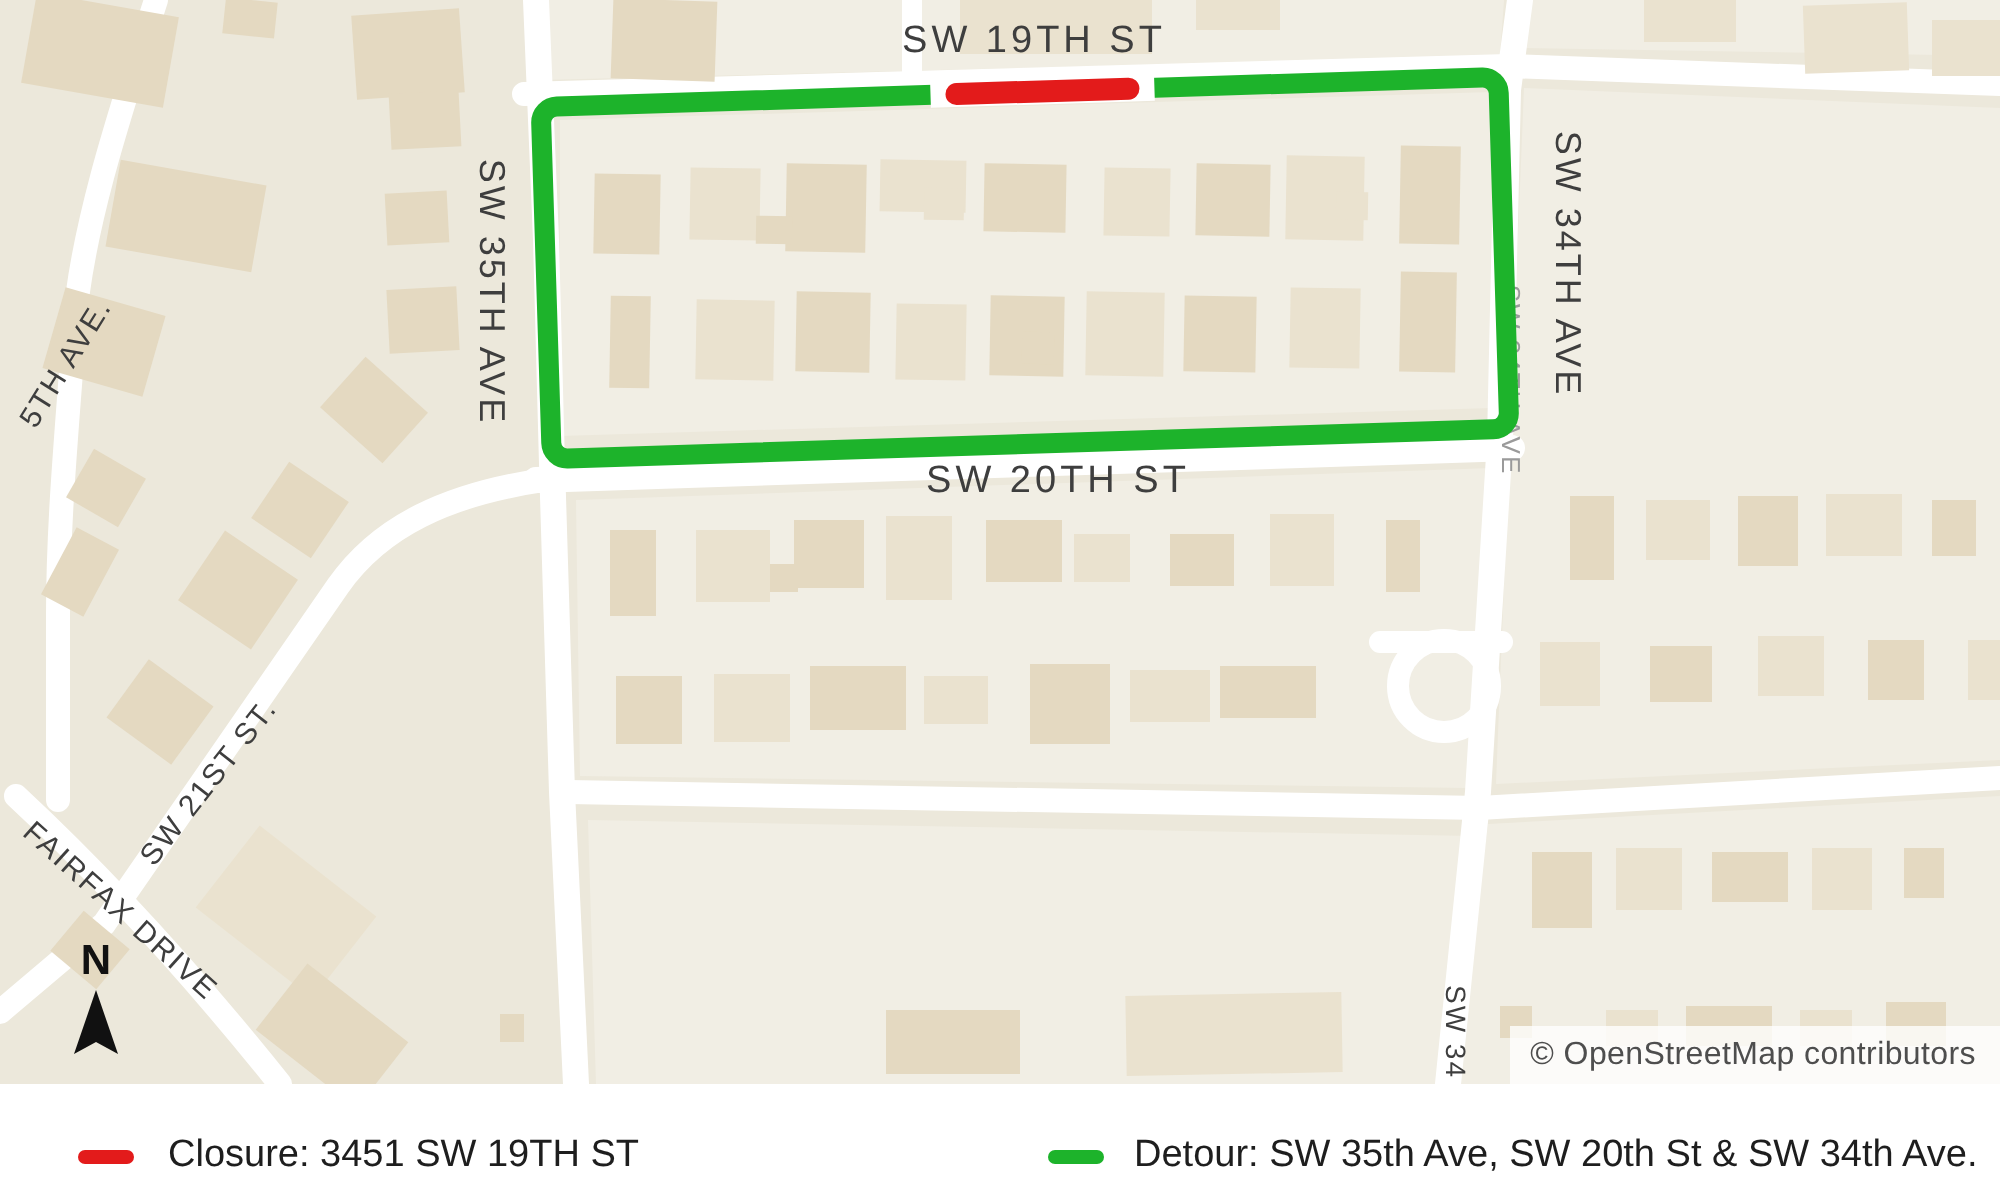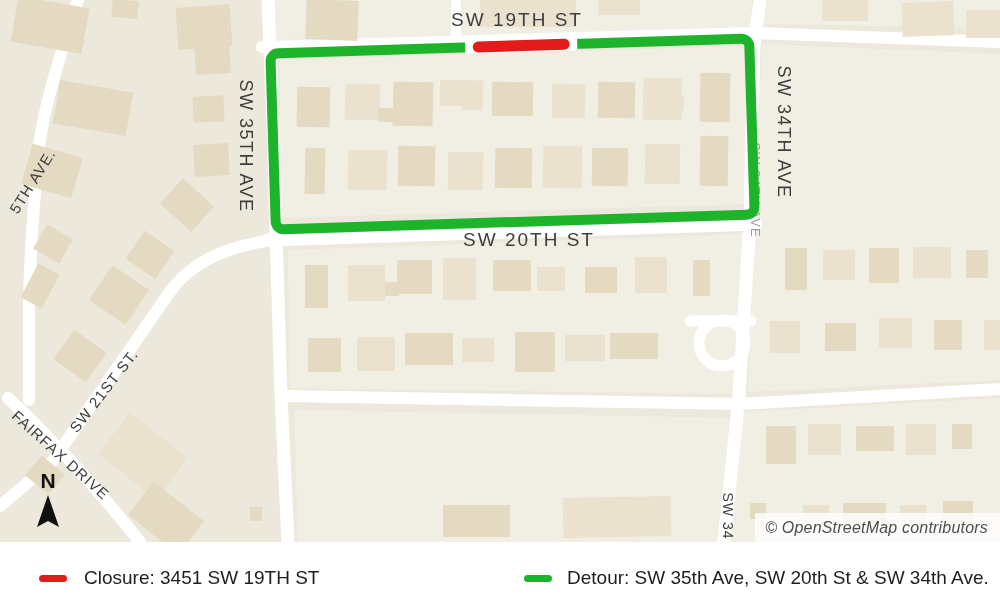--- a/index.html
+++ b/index.html
@@ -5,21 +5,21 @@
   html,body{margin:0;padding:0;background:#fff;}
   #app{position:relative;width:1000px;height:600px;background:#fff;overflow:hidden;
        font-family:"Liberation Sans",sans-serif;}
   #map-wrap{position:relative;width:1000px;height:542px;overflow:hidden;}
   #map-canvas{position:absolute;left:0;top:0;}
   #north{position:absolute;left:36px;top:470px;width:24px;text-align:center;
          color:#111;font-weight:bold;font-size:21px;line-height:1;}
   #north svg{display:block;margin:4px auto 0;}
   #attribution{position:absolute;right:0;bottom:0;height:29px;line-height:29px;
       padding:0 12px 0 10px;background:rgba(255,255,255,0.78);
-      color:#4e4e4e;font-size:16px;letter-spacing:.2px;font-style:italic;}
+      color:#4e4e4e;font-size:16px;letter-spacing:.2px;}
   #legend{position:absolute;left:0;top:542px;width:1000px;height:58px;background:#fff;}
   .legend-item{position:absolute;top:0;height:72px;display:flex;align-items:center;gap:17px;}
   .legend-item.closure{left:39px;}
   .legend-item.detour{left:524px;gap:15px;}
   .swatch{width:28px;height:7px;border-radius:4px;flex:0 0 auto;}
   .legend-label{font-size:19px;color:#1e1e1e;}
 </style>
 </head>
 <body>
 

